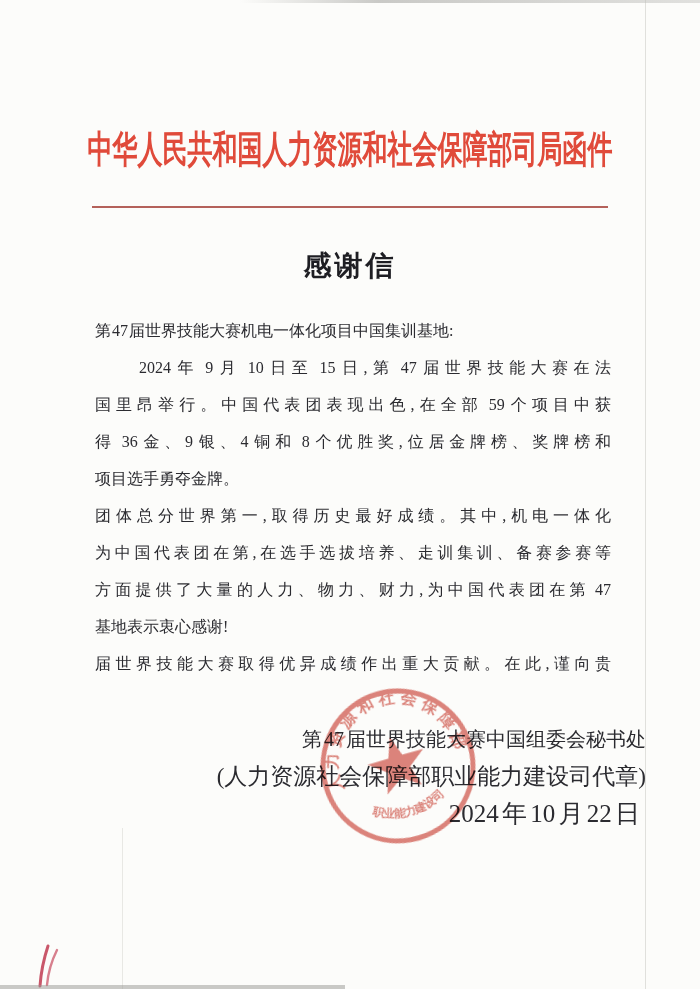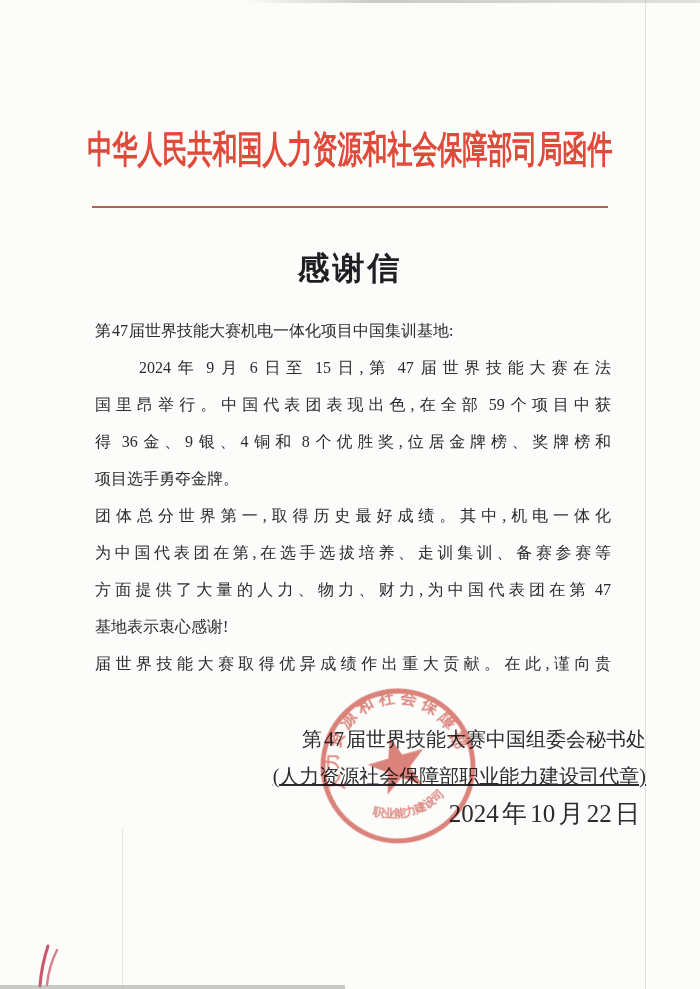--- a/index.html
+++ b/index.html
@@ -11,35 +11,35 @@
   
   .letterhead{position:absolute;top:133px;left:0;width:700px;text-align:center;}
   .letterhead span{
     display:inline-block;font-size:25px;font-weight:bold;color:#e04a3a;
     white-space:nowrap;transform:scale(1.0,1.5);transform-origin:center center;
   }
   .rule{position:absolute;left:92px;top:206px;width:516px;height:2px;background:#b4615a;}
   
   .title{
     position:absolute;top:247px;left:0;width:700px;text-align:center;
-    font-size:32px;font-weight:bold;letter-spacing:3px;color:#1e1e23;
+    font-size:28px;font-weight:bold;letter-spacing:3px;color:#1e1e23;
   }
   
   .body{position:absolute;left:95px;top:312px;width:516px;}
   .ln{
     height:37px;line-height:37px;font-size:16px;word-spacing:-3px;
     white-space:nowrap;overflow:hidden;color:#2b2b30;
   }
   .just{text-align:justify;text-align-last:justify;text-justify:inter-character;}
   .ind{text-indent:44px;}
   
   .sig{position:absolute;left:130px;top:721px;width:516px;text-align:right;}
   .sig div{line-height:37px;word-spacing:-3px;}
   .sig .s1{font-size:20px;}
-  .sig .s2{font-size:20px;text-decoration:underline;}
+  .sig .s2{font-size:23px;}
   .sig .s3{font-size:25px;transform:translateX(-6px);}
   
   .seal{
     position:absolute;left:315px;top:683px;width:166px;height:166px;
     opacity:0.62;mix-blend-mode:multiply;transform:rotate(-16deg);
     filter:blur(0.3px);
   }
   .seal text{font-family:"Liberation Serif","DejaVu Serif",serif;font-weight:bold;fill:#c9392c;}
   
   .edge-top{position:absolute;top:0;left:240px;width:460px;height:3px;
@@ -61,21 +61,21 @@
   <div class="letterhead">
     <span>中华人民共和国人力资源和社会保障部司局函件</span>
   </div>
 
   <div class="rule"></div>
 
   <div class="title">感谢信</div>
 
   <div class="body">
     <div class="ln">第 47 届世界技能大赛机电一体化项目中国集训基地:</div>
-    <div class="ln ind just">2024 年 9 月 6 日至 15 日,第 47 届世界技能大赛在法</div>
+    <div class="ln ind just">2024 年 9 月 10 日至 15 日,第 47 届世界技能大赛在法</div>
     <div class="ln just">国里昂举行。中国代表团表现出色,在全部 59 个项目中获</div>
     <div class="ln just">得 36 金、9 银、4 铜和 8 个优胜奖,位居金牌榜、奖牌榜和</div>
     <div class="ln">项目选手勇夺金牌。</div>
     <div class="ln just">团体总分世界第一,取得历史最好成绩。其中,机电一体化</div>
     <div class="ln just">为中国代表团在第,在选手选拔培养、走训集训、备赛参赛等</div>
     <div class="ln just">方面提供了大量的人力、物力、财力,为中国代表团在第 47</div>
     <div class="ln">基地表示衷心感谢!</div>
     <div class="ln just">届世界技能大赛取得优异成绩作出重大贡献。在此,谨向贵</div>
   </div>
 

